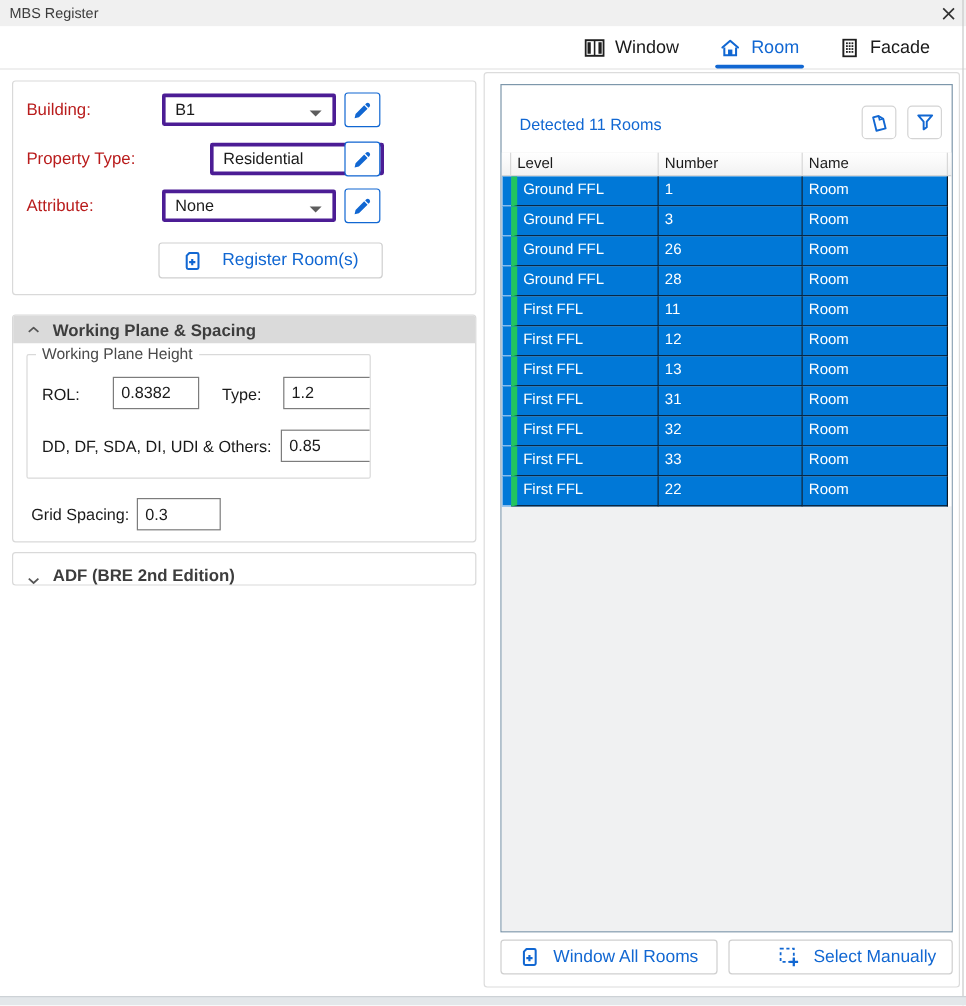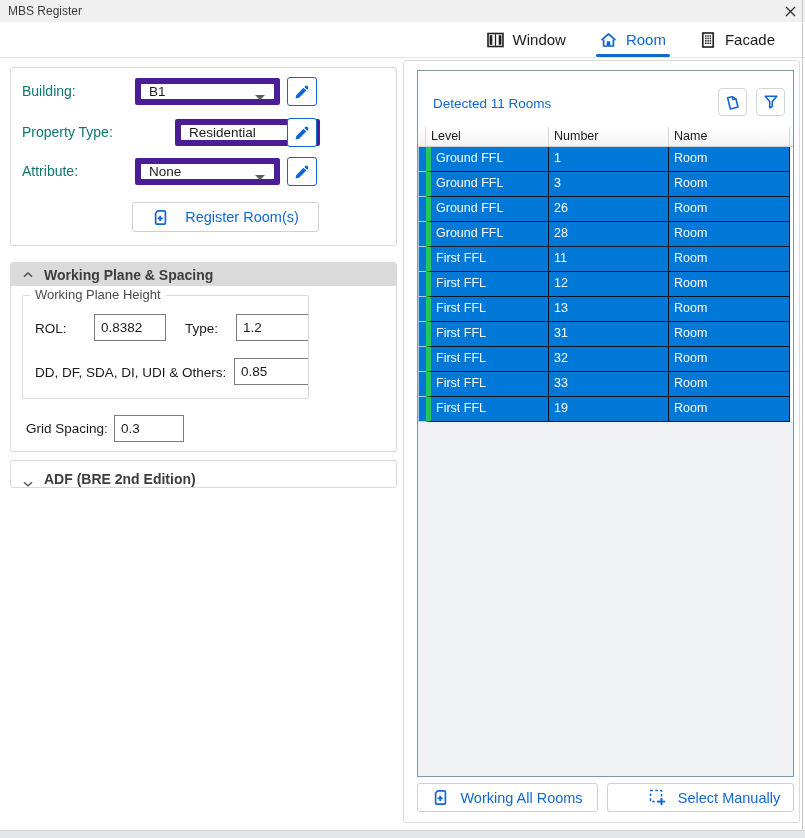--- a/index.html
+++ b/index.html
@@ -21,22 +21,22 @@
   .tab .t-icon { display:flex; color:#1f1f1f; }
   .tab.active { color:#1167d2; }
   .tab.active .t-icon { color:#1167d2; }
   .tab.active::after { content:""; position:absolute; left:0; right:0; bottom:0; height:3px; background:#1167d2; border-radius:2px; }
 
   
   .panel { position:absolute; border:1px solid #d9d9d9; border-radius:3px; background:#fff; }
 
   
   #form-panel { left:10px; top:67px; width:387px; height:179px; }
-  .f-label { position:absolute; font-size:14px; color:#0f766e; line-height:27px; }
-  .select { position:absolute; width:145px; height:27px; border:6px solid #4c1d95; border-radius:2px; background:#fff; font-size:13.5px; display:flex; align-items:center; padding-left:8px; cursor:pointer; }
+  .f-label { position:absolute; font-size:14px; color:#b91c1c; line-height:27px; }
+  .select { position:absolute; width:145px; height:27px; border:3px solid #4c1d95; border-radius:2px; background:#fff; font-size:13.5px; display:flex; align-items:center; padding-left:8px; cursor:pointer; }
   .select .arrow { position:absolute; right:9px; top:11px; width:0; height:0; border-left:5px solid transparent; border-right:5px solid transparent; border-top:5px solid #5d5d5d; }
   .edit-btn { position:absolute; width:30px; height:29px; border:1px solid #1167d2; border-radius:3px; background:#fff; color:#1167d2; display:flex; align-items:center; justify-content:center; cursor:pointer; }
   .ghost-btn { border:1px solid #cfcfcf; border-radius:3px; background:#fff; color:#1167d2; display:flex; align-items:center; justify-content:center; font-size:14.5px; cursor:pointer; font-family:inherit; }
   #register-btn { position:absolute; left:121px; top:134px; width:187px; height:30px; gap:16px; }
 
   
   #wp-panel { left:10px; top:262px; width:387px; height:190px; }
   .expander-header { height:23px; background:#dadada; border-radius:2px 2px 0 0; display:flex; align-items:center; gap:11px; padding-left:12px; font-size:14px; font-weight:bold; color:#3d3d3d; cursor:pointer; }
   .groupbox { position:absolute; left:11px; top:32px; width:287px; height:104px; border:1px solid #d9d9d9; border-radius:2px; overflow:hidden; }
   .gb-legend { position:absolute; left:19px; top:24px; background:#fff; padding:0 5px; font-size:13px; color:#4a4a4a; z-index:2; }
@@ -296,35 +296,35 @@
           </div>
           <div class="dg-row">
             <div class="dg-gutter"></div>
             <div class="dg-cell c0">First FFL</div>
             <div class="dg-cell c1">33</div>
             <div class="dg-cell c2">Room</div>
           </div>
           <div class="dg-row">
             <div class="dg-gutter"></div>
             <div class="dg-cell c0">First FFL</div>
-            <div class="dg-cell c1">19</div>
+            <div class="dg-cell c1">22</div>
             <div class="dg-cell c2">Room</div>
           </div>
         </div>
     </div>
   </div>
 
   <button class="ghost-btn" id="detect-btn">
     <span>
       <svg width="17" height="17" viewBox="0 0 17 17">
         <path d="M5.8 1.8 h6.4 a1.2 1.2 0 0 1 1.2 1.2 v11 a1.2 1.2 0 0 1 -1.2 1.2 h-7.4 a1.2 1.2 0 0 1 -1.2 -1.2 v-10 z" fill="none" stroke="currentColor" stroke-width="1.7" stroke-linejoin="round"></path>
         <path d="M8.2 6.8 v5.2 M5.6 9.4 h5.2" stroke="currentColor" stroke-width="1.8"></path>
       </svg>
     </span>
-    <span>Working All Rooms</span>
+    <span>Window All Rooms</span>
   </button>
 
   <button class="ghost-btn" id="select-btn">
     <span>
       <svg width="18" height="18" viewBox="0 0 18 18">
         <rect x="1.5" y="1.5" width="11" height="11" fill="none" stroke="currentColor" stroke-width="1.5" stroke-dasharray="2.6 2.2"></rect>
         <path d="M12.5 9 v7.2 M8.9 12.6 h7.2" stroke="currentColor" stroke-width="1.9"></path>
       </svg>
     </span>
     <span>Select Manually</span>

